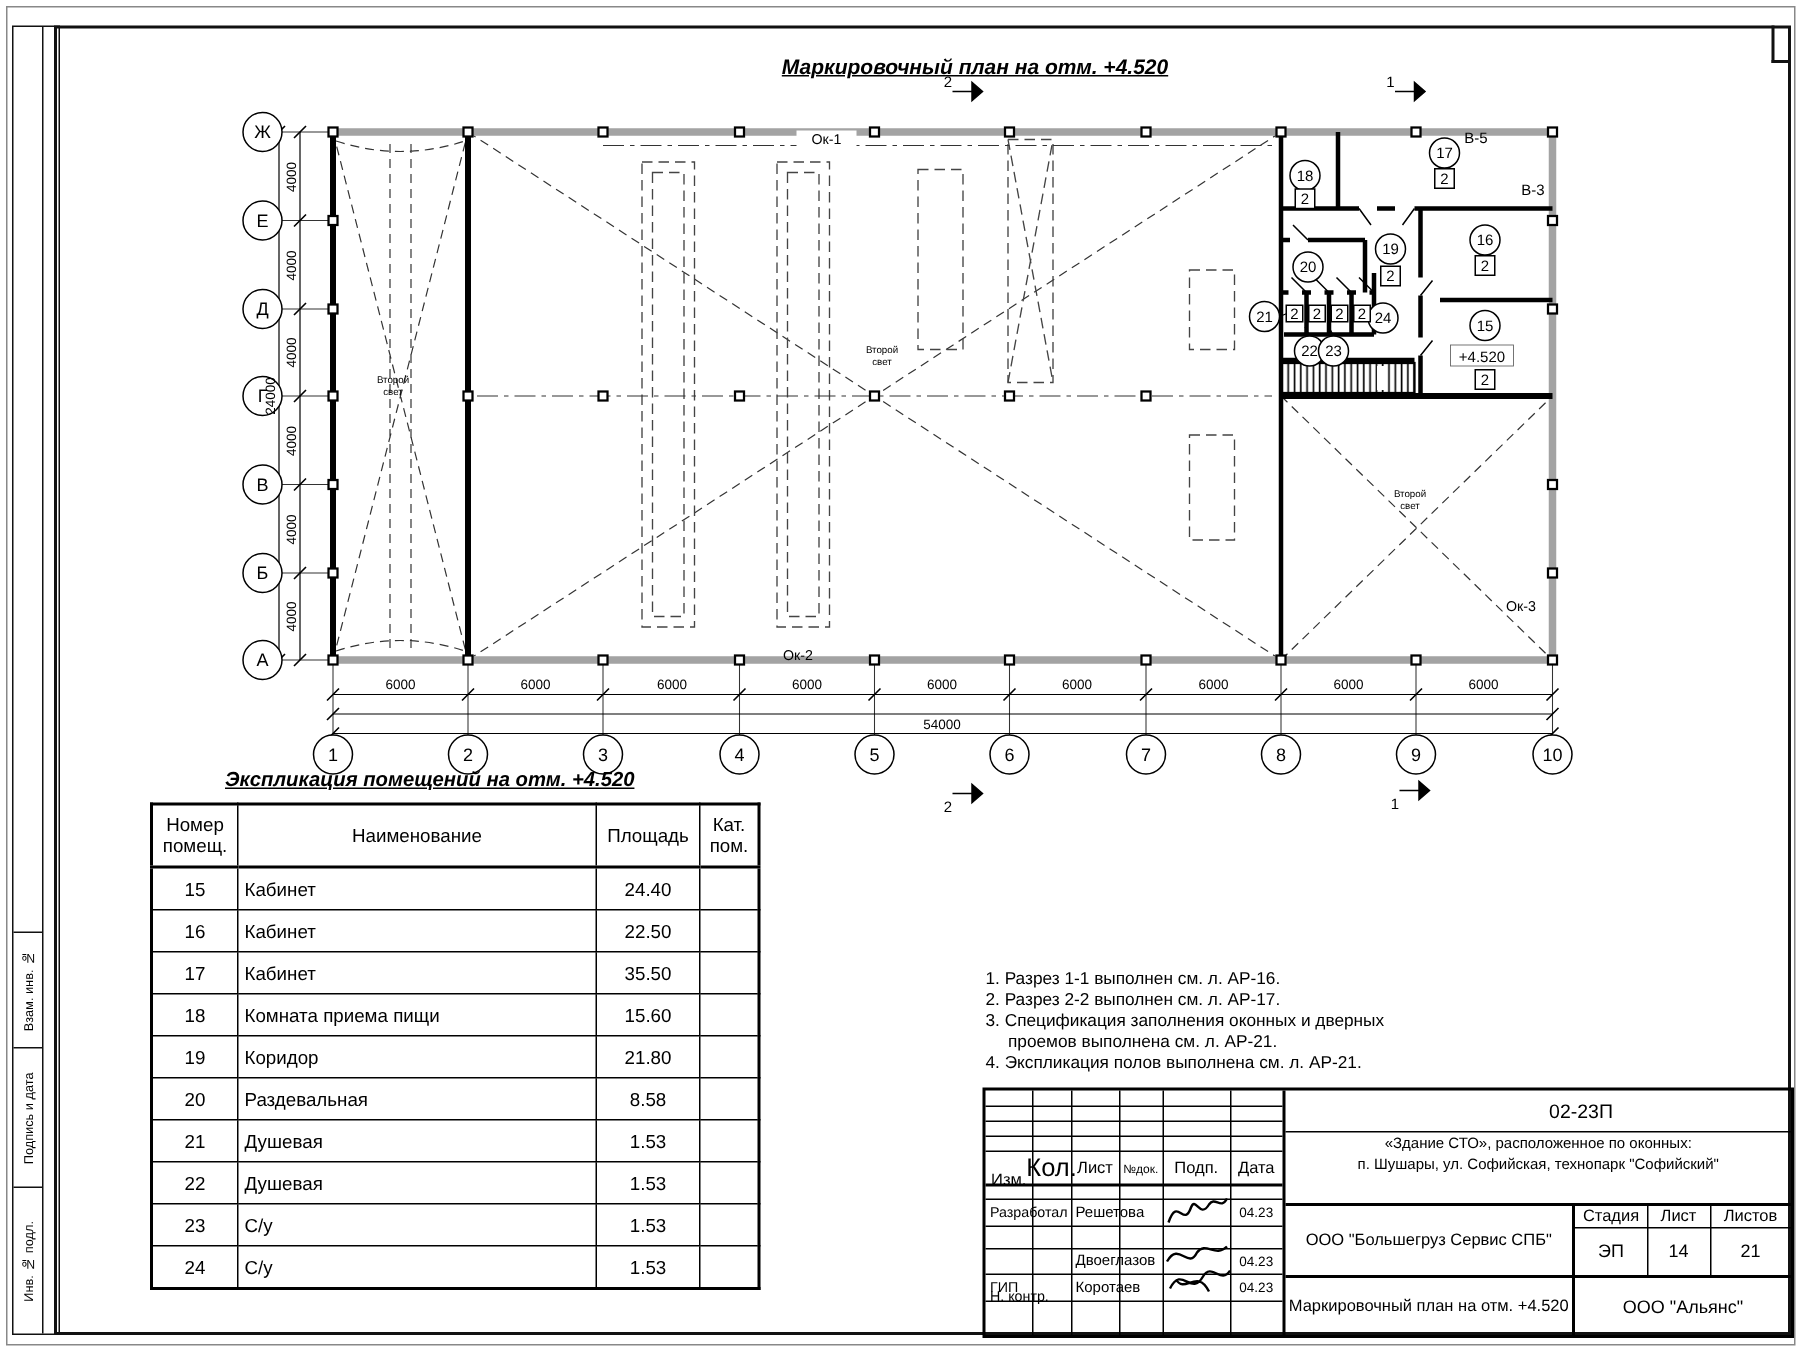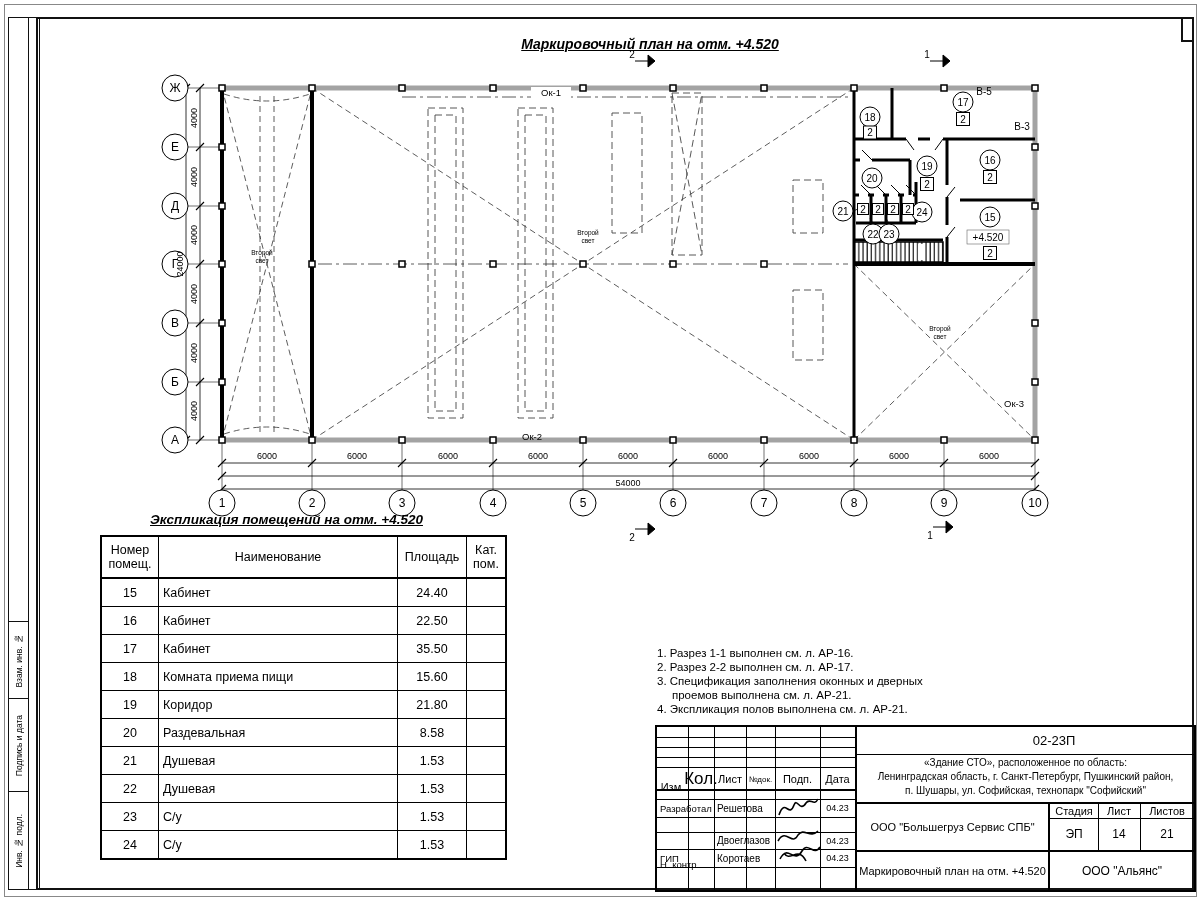--- a/index.html
+++ b/index.html
@@ -425,22 +425,21 @@
 
     <div class="l" style="left:200px;top:27px;width:337px;height:1px;"></div>
     <div class="l" style="left:200px;top:75px;width:337px;height:2px;"></div>
     <div class="l" style="left:200px;top:123px;width:337px;height:2px;"></div>
     <div class="l" style="left:391px;top:75px;width:2px;height:88px;"></div>
     <div class="l" style="left:441px;top:75px;width:1px;height:48px;"></div>
     <div class="l" style="left:483px;top:75px;width:1px;height:48px;"></div>
     <div class="l" style="left:393px;top:91px;width:144px;height:1px;"></div>
     <div class="txt" style="left:200px;top:0;width:394px;height:27px;font-size:13px;">02-23П</div>
     <div class="abs" style="left:202px;top:29px;width:333px;height:45px;text-align:center;font-size:10px;line-height:14px;">
-      <div>«Здание СТО», расположенное по область:</div>
-      <div>Ленинградская область, г. Санкт-Петербург, Пушкинский район,</div>
+      <div>«Здание СТО», расположенное по оконных:</div>
       <div>п. Шушары, ул. Софийская, технопарк "Софийский"</div>
     </div>
     <div class="txt" style="left:200px;top:77px;width:191px;height:46px;font-size:11px;">ООО "Большегруз Сервис СПБ"</div>
     <div class="txt" style="left:393px;top:77px;width:48px;height:14px;font-size:11px;">Стадия</div>
     <div class="txt" style="left:441px;top:77px;width:42px;height:14px;font-size:11px;">Лист</div>
     <div class="txt" style="left:483px;top:77px;width:54px;height:14px;font-size:11px;">Листов</div>
     <div class="txt" style="left:393px;top:92px;width:48px;height:30px;font-size:12px;">ЭП</div>
     <div class="txt" style="left:441px;top:92px;width:42px;height:30px;font-size:12px;">14</div>
     <div class="txt" style="left:483px;top:92px;width:54px;height:30px;font-size:12px;">21</div>
     <div class="txt" style="left:200px;top:125px;width:191px;height:38px;font-size:11px;">Маркировочный план на отм. +4.520</div>

